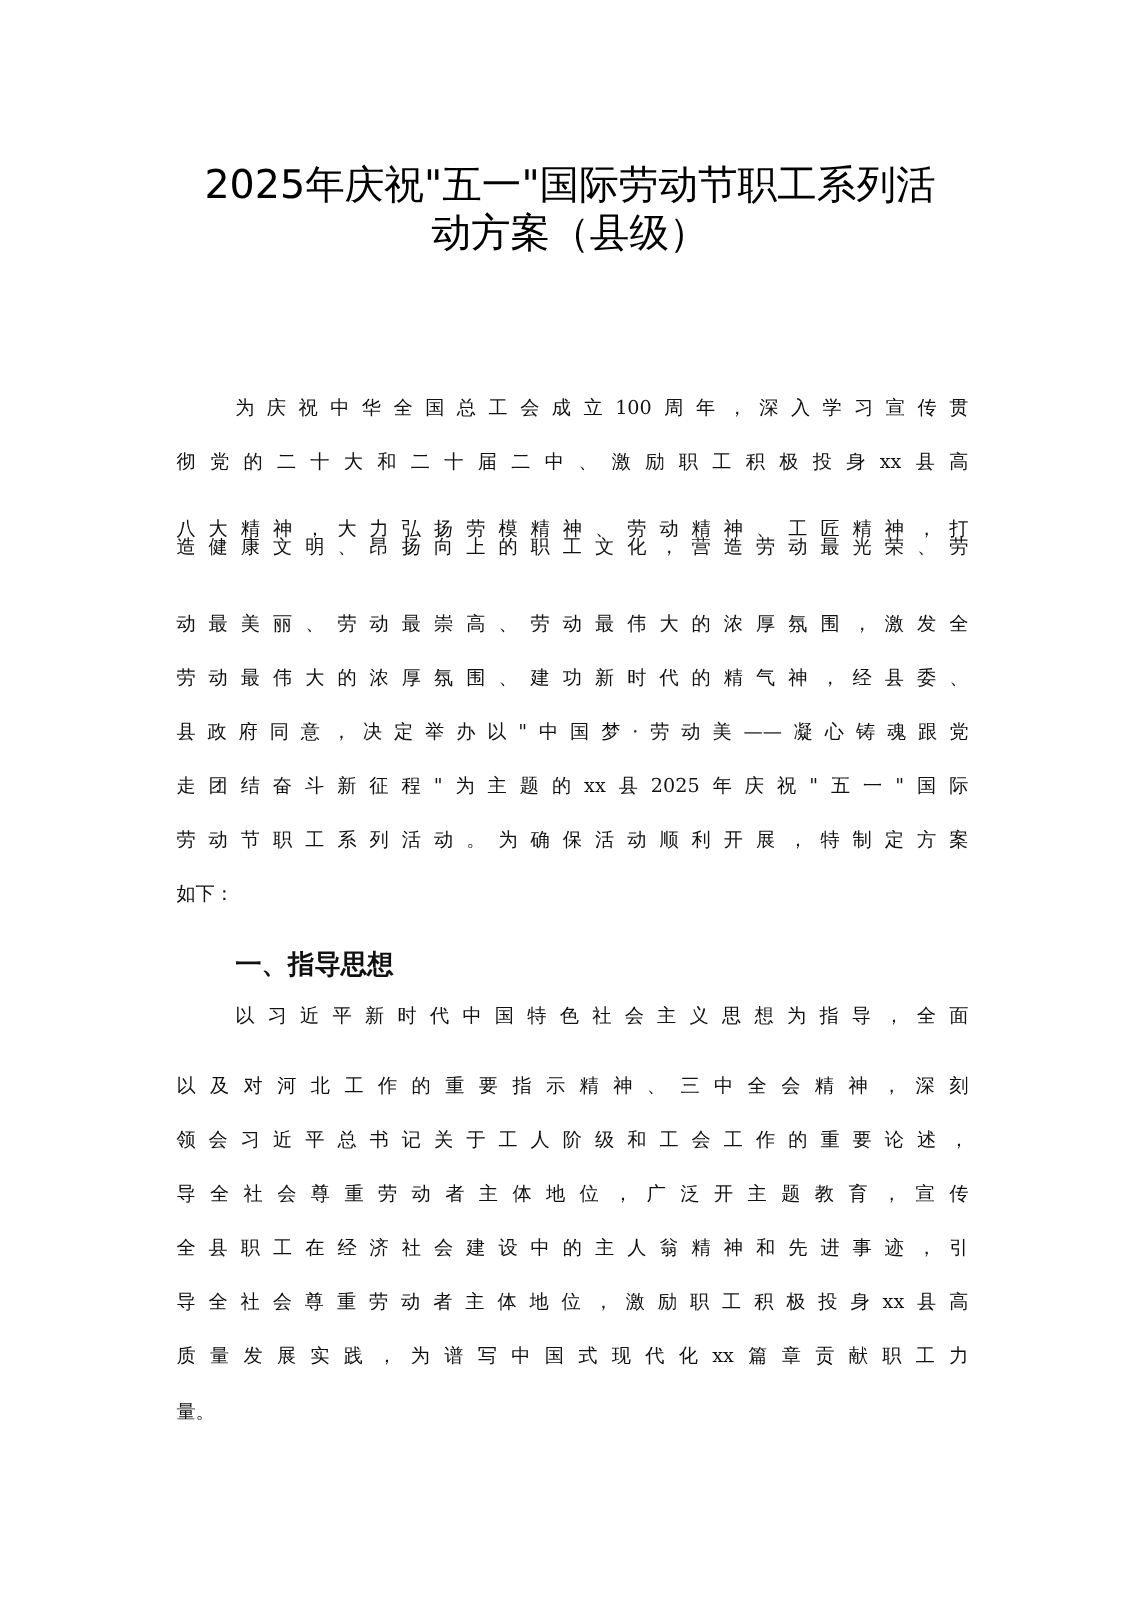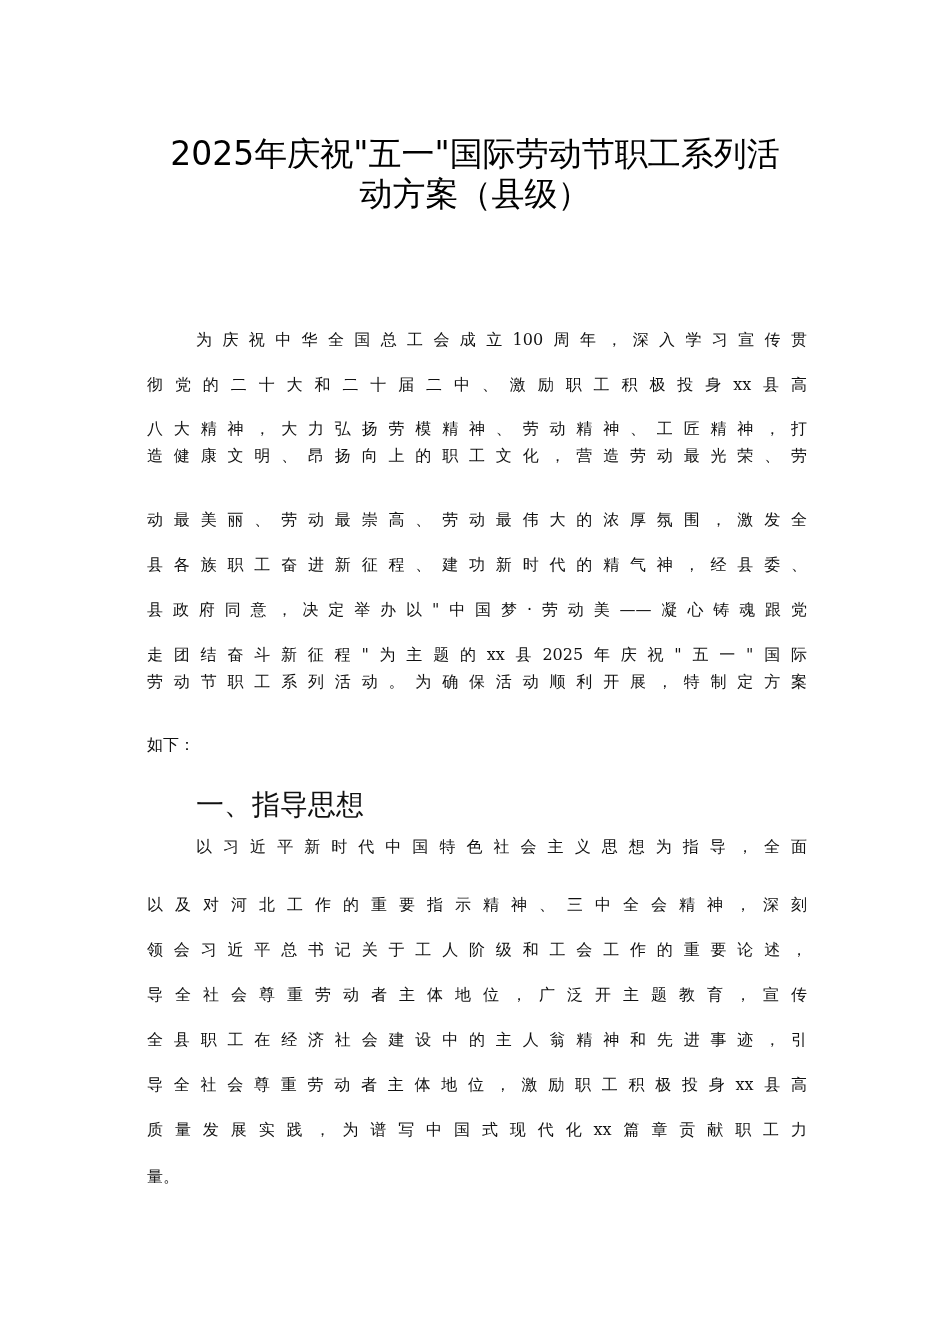--- a/index.html
+++ b/index.html
@@ -12,41 +12,41 @@
     .body-line {
       position: absolute; left: 147px; width: 660px;
       font-family: "DejaVu Serif", "Liberation Serif", serif;
       font-size: 16px; line-height: 30px; color: #111;
       white-space: nowrap; text-align: justify; text-align-last: justify;
     }
     .body-line.indent { left: 196px; width: 611px; }
     .body-line.last { text-align-last: left; }
     .heading {
       position: absolute; left: 196px;
-      font-family: "DejaVu Sans", sans-serif; font-weight: normal;
-      font-size: 28px; line-height: 30px; color: #111; white-space: nowrap;
+      font-family: "DejaVu Sans", sans-serif; font-weight: bold;
+      font-size: 22px; line-height: 30px; color: #111; white-space: nowrap;
     }
   </style>
 </head>
 <body>
 
 <div>
   <div class="title-line" style="top:134px">2025年庆祝"五一"国际劳动节职工系列活</div>
   <div class="title-line" style="top:174px">动方案（县级）</div>
 
   <div>
     <div class="body-line indent" style="top:325px">为庆祝中华全国总工会成立100周年，深入学习宣传贯</div>
     <div class="body-line" style="top:370px">彻党的二十大和二十届二中、激励职工积极投身xx县高</div>
-    <div class="body-line" style="top:414px">八大精神，大力弘扬劳模精神、劳动精神、工匠精神，打</div>
+    <div class="body-line" style="top:426px">八大精神，大力弘扬劳模精神、劳动精神、工匠精神，打</div>
     <div class="body-line" style="top:441px">造健康文明、昂扬向上的职工文化，营造劳动最光荣、劳</div>
     <div class="body-line" style="top:505px">动最美丽、劳动最崇高、劳动最伟大的浓厚氛围，激发全</div>
-    <div class="body-line" style="top:550px">县各族职工奋进新征程、建功新时代的精气神，经县委、</div>
+    <div class="body-line" style="top:550px">劳动最伟大的浓厚氛围、建功新时代的精气神，经县委、</div>
     <div class="body-line" style="top:595px">县政府同意，决定举办以"中国梦·劳动美——凝心铸魂跟党</div>
     <div class="body-line" style="top:640px">走团结奋斗新征程"为主题的xx县2025年庆祝"五一"国际</div>
-    <div class="body-line" style="top:667px">劳动节职工系列活动。为确保活动顺利开展，特制定方案</div>
+    <div class="body-line" style="top:685px">劳动节职工系列活动。为确保活动顺利开展，特制定方案</div>
     <div class="body-line last" style="top:730px">如下：</div>
   </div>
 
   <div class="heading" style="top:790px">一、指导思想</div>
 
   <div>
     <div class="body-line indent" style="top:832px">以习近平新时代中国特色社会主义思想为指导，全面</div>
     <div class="body-line" style="top:890px">以及对河北工作的重要指示精神、三中全会精神，深刻</div>
     <div class="body-line" style="top:935px">领会习近平总书记关于工人阶级和工会工作的重要论述，</div>
     <div class="body-line" style="top:980px">导全社会尊重劳动者主体地位，广泛开主题教育，宣传</div>

